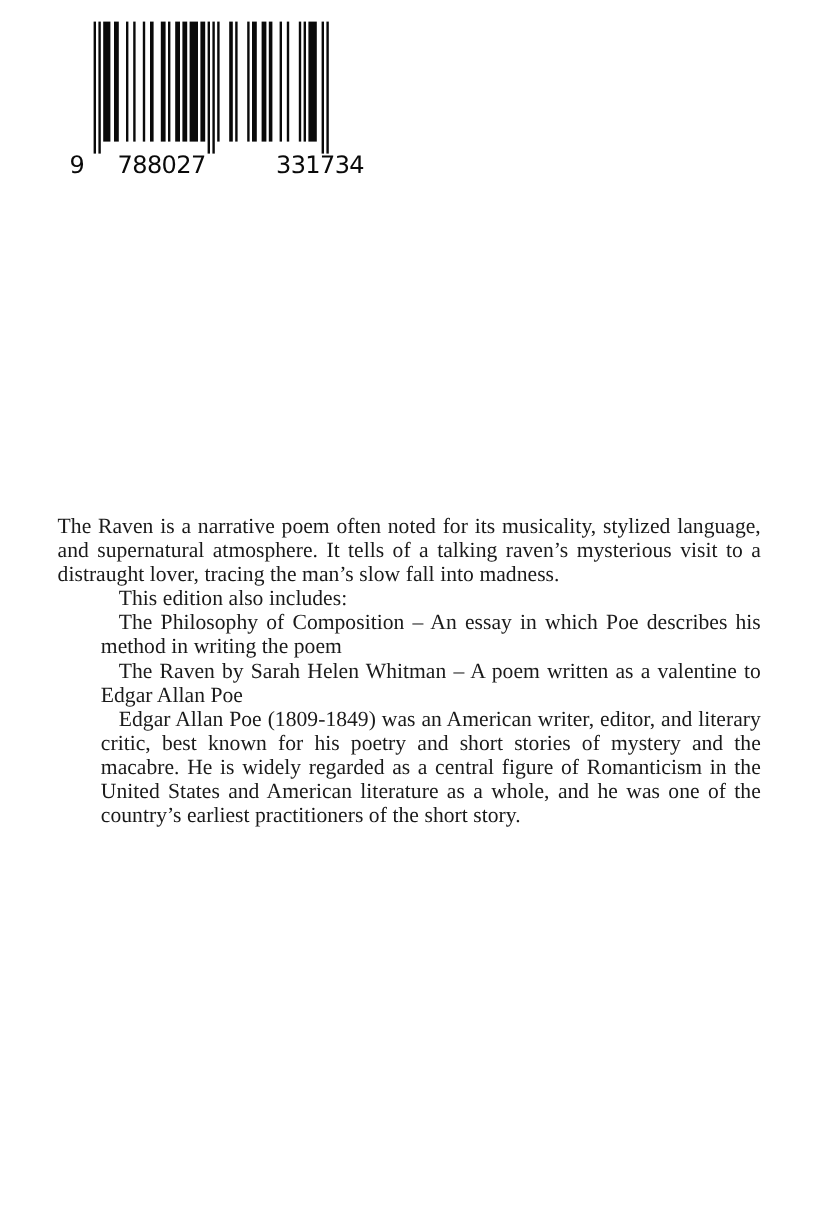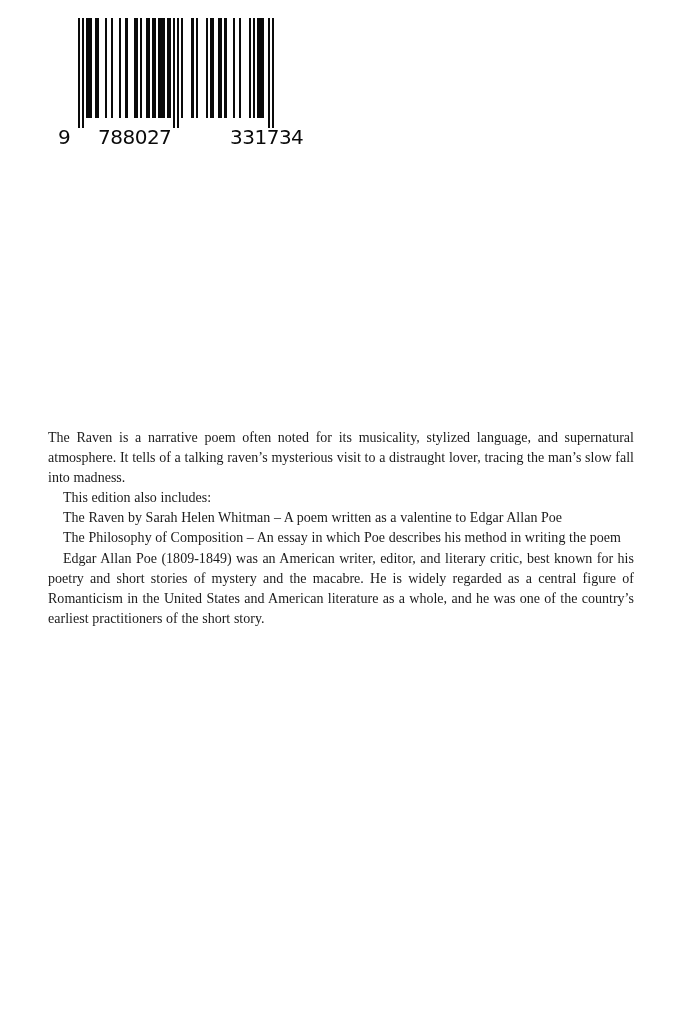--- a/index.html
+++ b/index.html
@@ -53,33 +53,34 @@
   #barcode-digits .dg-left   { left: -20px; }
   #barcode-digits .dg-mid    { left: 20px; text-align: right; }
   #barcode-digits .dg-right  { left: 110px; margin-left: 42px; }
 
   
   #blurb {
     position: absolute;
     left: 48px;
     top: 428px;
     width: 586px;
-    font-size: 14px;
+    font-size: 18px;
     line-height: 20.1px;
     text-align: justify;
     text-justify: inter-word;
     letter-spacing: 0.02px;
     word-spacing: 0.1px;
   }
   #blurb p {
     margin: 0;
     text-align: justify;
   }
   #blurb p.indent {
     text-indent: 15px;
+    margin-left: 36px;
   }
   
   #blurb p:after {
     content: "";
     display: inline-block;
     width: 100%;
   }
   #blurb p.nostretch:after { content: none; display: none; }
 </style>
 </head>
@@ -121,16 +122,16 @@
   <div id="barcode-digits">
     <span class="dg dg-left">9</span>
     <span class="dg dg-mid">788027</span>
     <span class="dg dg-right">331734</span>
   </div>
 </div>
 
 <div id="blurb">
     <p class="nostretch">The Raven is a narrative poem often noted for its musicality, stylized language, and supernatural atmosphere. It tells of a talking raven’s mysterious visit to a distraught lover, tracing the man’s slow fall into madness.</p>
     <p class="indent nostretch">This edition also includes:</p>
+    <p class="indent nostretch">The Philosophy of Composition – An essay in which Poe describes his method in writing the poem</p>
     <p class="indent nostretch">The Raven by Sarah Helen Whitman – A poem written as a valentine to Edgar Allan Poe</p>
-    <p class="indent nostretch">The Philosophy of Composition – An essay in which Poe describes his method in writing the poem</p>
     <p class="indent nostretch">Edgar Allan Poe (1809-1849) was an American writer, editor, and literary critic, best known for his poetry and short stories of mystery and the macabre. He is widely regarded as a central figure of Romanticism in the United States and American literature as a whole, and he was one of the country’s earliest practitioners of the short story.</p>
   </div>
 
 </body></html>

